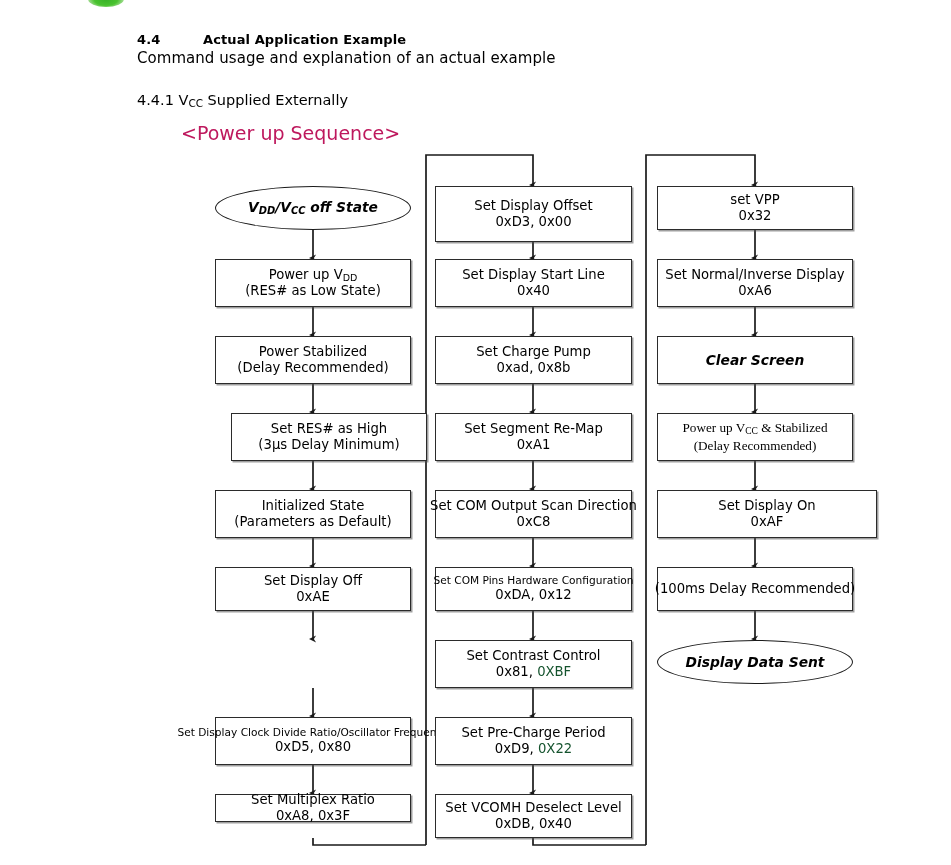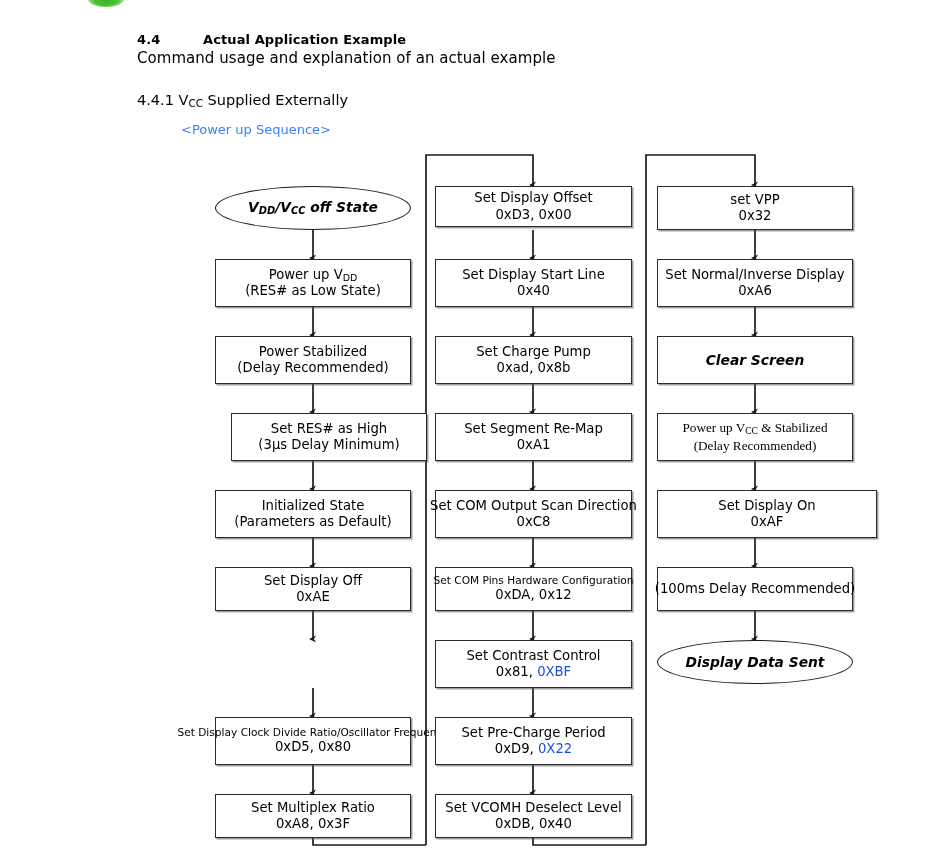--- a/index.html
+++ b/index.html
@@ -51,22 +51,22 @@
     letter-spacing: .05px;
   }
   #sub-sec {
     position: absolute;
     left: 137px; top: 92px;
     font-size: 14.5px;
   }
   #power-seq {
     position: absolute;
     left: 181px; top: 122px;
-    font-size: 13px;
-    color: #3b82f6;
+    font-size: 19px;
+    color: #be185d;
   }
   sub { font-size: .72em; vertical-align: -0.18em; }
 
   
   #flow-canvas {
     position: absolute;
     left: 0; top: 0;
     width: 951px; height: 865px;
     pointer-events: none;
   }
@@ -94,21 +94,21 @@
   .node.oval {
     border: 1.6px solid #1a1a1a;
     border-radius: 50%;
   }
   .node .l1 { font-size: 13.2px; white-space: nowrap; }
   .node .l2 { font-size: 13.2px; white-space: nowrap; }
   .node.tiny .l1 { font-size: 10.6px; }
   .node.bolditalic .l1,
   .node.bolditalic .l2 { font-weight: bold; font-style: italic; font-size: 13.8px; }
   .node.oval .l1 { font-weight: bold; font-style: italic; font-size: 13.8px; }
-  .red { color: #1d4ed8; }
+  .red { color: #14532d; }
 </style>
 </head>
 <body>
 
 <div id="logo-strip">
   <div id="logo-mark"></div>
 </div>
 
 <div id="heading-block">
   <div id="sec-num-row">
@@ -178,25 +178,25 @@
       <div class="l2">(Parameters as Default)</div>
     </div>
     <div class="node rect" style="left: 215px; top: 567px; width: 196px; height: 44px;">
       <div class="l1">Set Display Off</div>
       <div class="l2">0xAE</div>
     </div>
     <div class="node rect tiny" style="left: 215px; top: 717px; width: 196px; height: 48px;">
       <div class="l1">Set Display Clock Divide Ratio/Oscillator Frequency</div>
       <div class="l2">0xD5, 0x80</div>
     </div>
-    <div class="node rect" style="left: 215px; top: 794px; width: 196px; height: 44px;">
+    <div class="node rect" style="left: 215px; top: 794px; width: 196px; height: 28px;">
       <div class="l1">Set Multiplex Ratio</div>
       <div class="l2">0xA8, 0x3F</div>
     </div>
-    <div class="node rect" style="left: 435px; top: 186px; width: 197px; height: 41px; align-items: center;">
+    <div class="node rect" style="left: 435px; top: 186px; width: 197px; height: 56px; align-items: center;">
       <div class="l1">Set Display Offset</div>
       <div class="l2">0xD3, 0x00</div>
     </div>
     <div class="node rect" style="left: 435px; top: 259px; width: 197px; height: 48px;">
       <div class="l1">Set Display Start Line</div>
       <div class="l2">0x40</div>
     </div>
     <div class="node rect" style="left: 435px; top: 336px; width: 197px; height: 48px;">
       <div class="l1">Set Charge Pump</div>
       <div class="l2">0xad, 0x8b</div>

